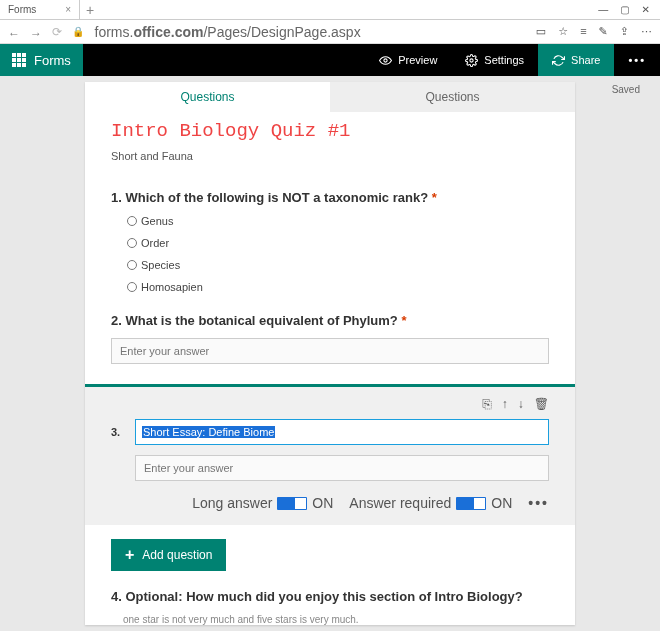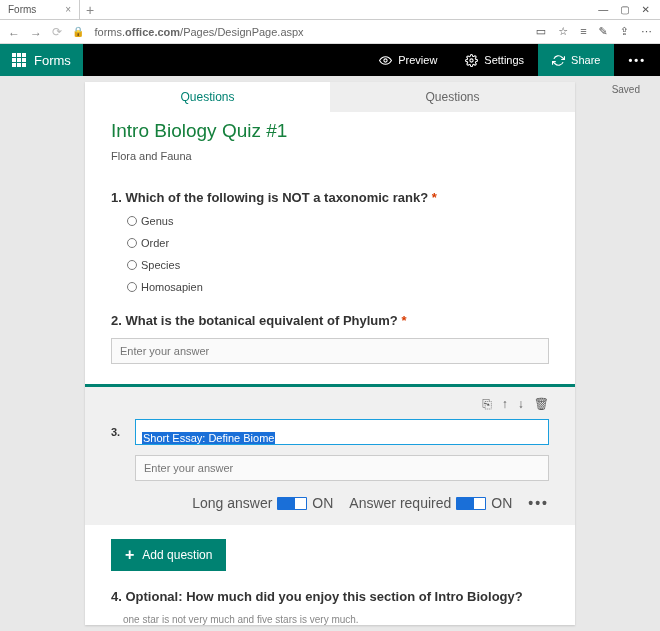--- a/index.html
+++ b/index.html
@@ -9,21 +9,21 @@
   .chrome { background:#fff; }
   .tabbar { display:flex; align-items:center; height:20px; border-bottom:1px solid #ccc; }
   .tab { display:flex; align-items:center; gap:6px; padding:0 8px; height:100%; min-width:80px; border-right:1px solid #ccc; font-size:10px; color:#555; }
   .tab .x { margin-left:auto; cursor:pointer; color:#888; }
   .newtab { padding:0 6px; color:#888; cursor:pointer; font-size:14px; }
   .winctl { margin-left:auto; display:flex; gap:12px; padding:0 10px; color:#555; font-size:10px; }
   .winctl span { cursor:pointer; }
   .addrbar { display:flex; align-items:center; gap:10px; height:24px; padding:0 8px; border-bottom:1px solid #ddd; }
   .addrbar .nav { color:#777; cursor:pointer; font-size:12px; }
   .addrbar .lock { color:#777; font-size:10px; }
-  .url { flex:1; font-size:11px; color:#666; }
+  .url { flex:1; font-size:14px; color:#666; }
   .addricons { display:flex; gap:12px; color:#555; }
   .addricons span { cursor:pointer; font-size:11px; }
 
   
   .apphdr { display:flex; align-items:center; height:32px; background:#000; color:#fff; }
   .brand { display:flex; align-items:center; gap:8px; height:100%; padding:0 12px; background:#008272; font-size:13px; }
   .brand .waffle { display:grid; grid-template-columns:repeat(3,4px); grid-auto-rows:4px; gap:1px; }
   .brand .waffle i { background:#fff; display:block; }
   .hspacer { flex:1; }
   .hitem { display:flex; align-items:center; gap:6px; padding:0 14px; height:100%; font-size:11px; cursor:pointer; }
@@ -33,38 +33,38 @@
 
   
   .stage { position:relative; padding:6px 0 0 0; }
   .saved { position:absolute; right:20px; top:8px; font-size:10px; color:#666; }
   .card { background:#fff; margin:0 auto; width:490px; box-shadow:0 1px 2px rgba(0,0,0,.15); }
   .tabs { display:flex; height:30px; font-size:12px; }
   .tabs div { flex:1; display:flex; align-items:center; justify-content:center; cursor:pointer; }
   .tabs .active { color:#008272; }
   .tabs .inactive { color:#666; background:#eee; }
   .formbody { padding:8px 26px 0 26px; }
-  .title { font-size:19px; font-weight:300; color:#15803d; margin-bottom:8px; }
+  .title { font-size:19px; font-weight:300; color:#ef4444; margin-bottom:8px;font-family:Liberation Mono, monospace; }
   .subtitle { font-size:11px; color:#555; margin-bottom:28px; }
 
   .q { margin-bottom:20px; }
   .qtext { font-size:13px; font-weight:600; color:#333; margin-bottom:10px; }
   .req { color:#d83b01; }
   .opts { padding-left:16px; }
   .opt { display:flex; align-items:center; gap:4px; font-size:11px; color:#444; margin-bottom:10px; }
   .radio { width:10px; height:10px; border:1px solid #777; border-radius:50%; flex-shrink:0; }
   .txtin { width:100%; height:26px; border:1px solid #ccc; background:#fafafa; padding:0 8px; font-size:11px; color:#888; }
 
   
   .editq { background:#f0f0f0; border-top:3px solid #008272; margin:0 -26px; padding:10px 26px 0 26px; }
   .qtools { display:flex; justify-content:flex-end; gap:10px; margin-bottom:8px; color:#555; }
   .qtools span { cursor:pointer; font-size:12px; }
   .editrow { display:flex; align-items:center; gap:10px; margin-bottom:10px; }
   .qnum { font-size:11px; font-weight:600; color:#333; width:14px; }
-  .qinput { flex:1; height:26px; border:1px solid #1a9fde; background:#fff; padding:0 6px; display:flex; align-items:flex-end; }
+  .qinput { flex:1; height:26px; border:1px solid #1a9fde; background:#fff; padding:0 6px; display:flex; align-items:center; }
   .qinput .sel { background:#1a6fd8; color:#fff; font-size:11px; padding:0 1px; }
   .answerbox { margin-left:24px; }
   .qfoot { display:flex; align-items:center; justify-content:flex-end; gap:16px; padding:14px 0; font-size:14px; color:#555; }
   .toggle { display:flex; align-items:center; gap:5px; }
   .sw { width:30px; height:13px; background:#1a6fd8; border-radius:1px; position:relative; cursor:pointer; }
   .sw::after { content:""; position:absolute; right:1px; top:1px; width:11px; height:11px; background:#fff; }
   .dots3 { letter-spacing:2px; font-weight:bold; cursor:pointer; }
 
   .addbtn { margin:14px 0 18px 0; display:inline-flex; align-items:center; gap:8px; background:#008272; color:#fff; padding:8px 14px; font-size:12px; cursor:pointer; }
   .plus { font-size:16px; font-weight:bold; line-height:1; }
@@ -158,21 +158,21 @@
   <div class="saved">Saved</div>
 
   <div class="card">
     <div class="tabs">
       <div class="active">Questions</div>
       <div class="inactive">Questions</div>
     </div>
 
     <div class="formbody">
       <div class="title">Intro Biology Quiz #1</div>
-      <div class="subtitle">Flora and Fauna</div>
+      <div class="subtitle">Short and Fauna</div>
 
       
       <div class="q">
         <div class="qtext"><span>1.</span> <span>Which of the following is NOT a taxonomic rank?</span> <span class="req">*</span></div>
         <div class="opts">
           <div class="opt">
               <span class="radio"></span>
               <span>Genus</span>
             </div>
           <div class="opt">

